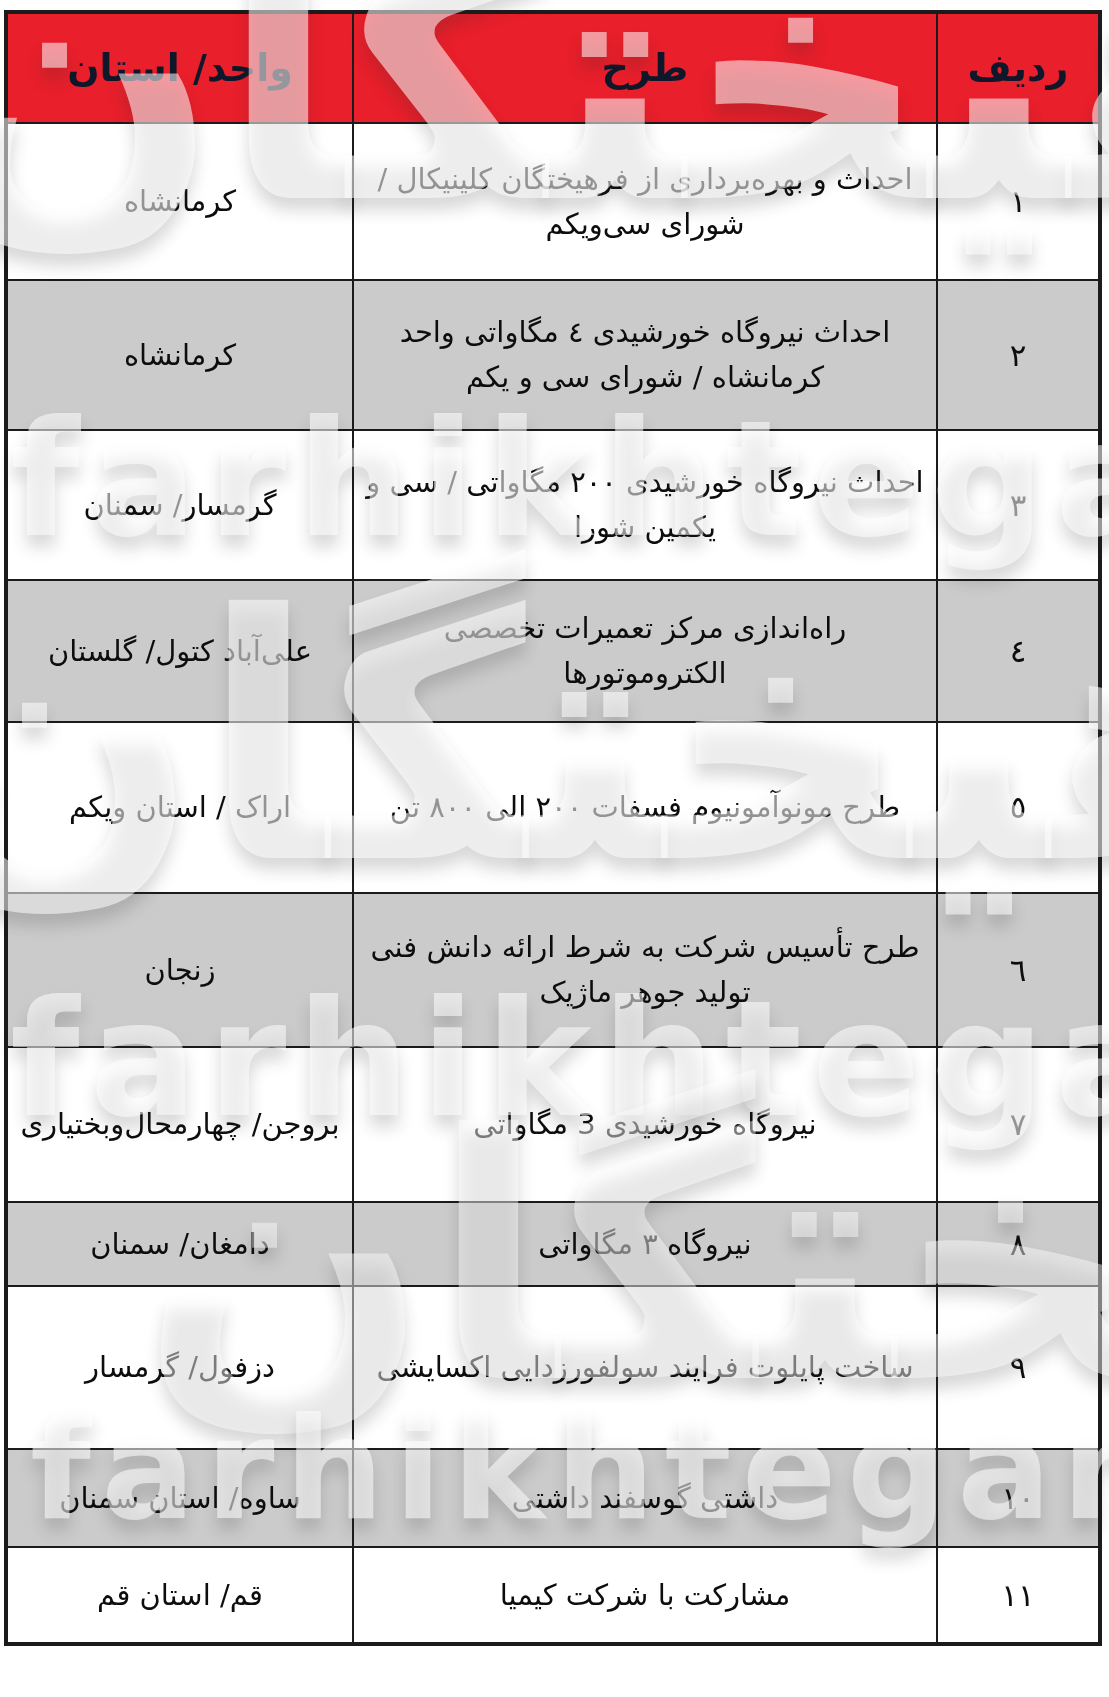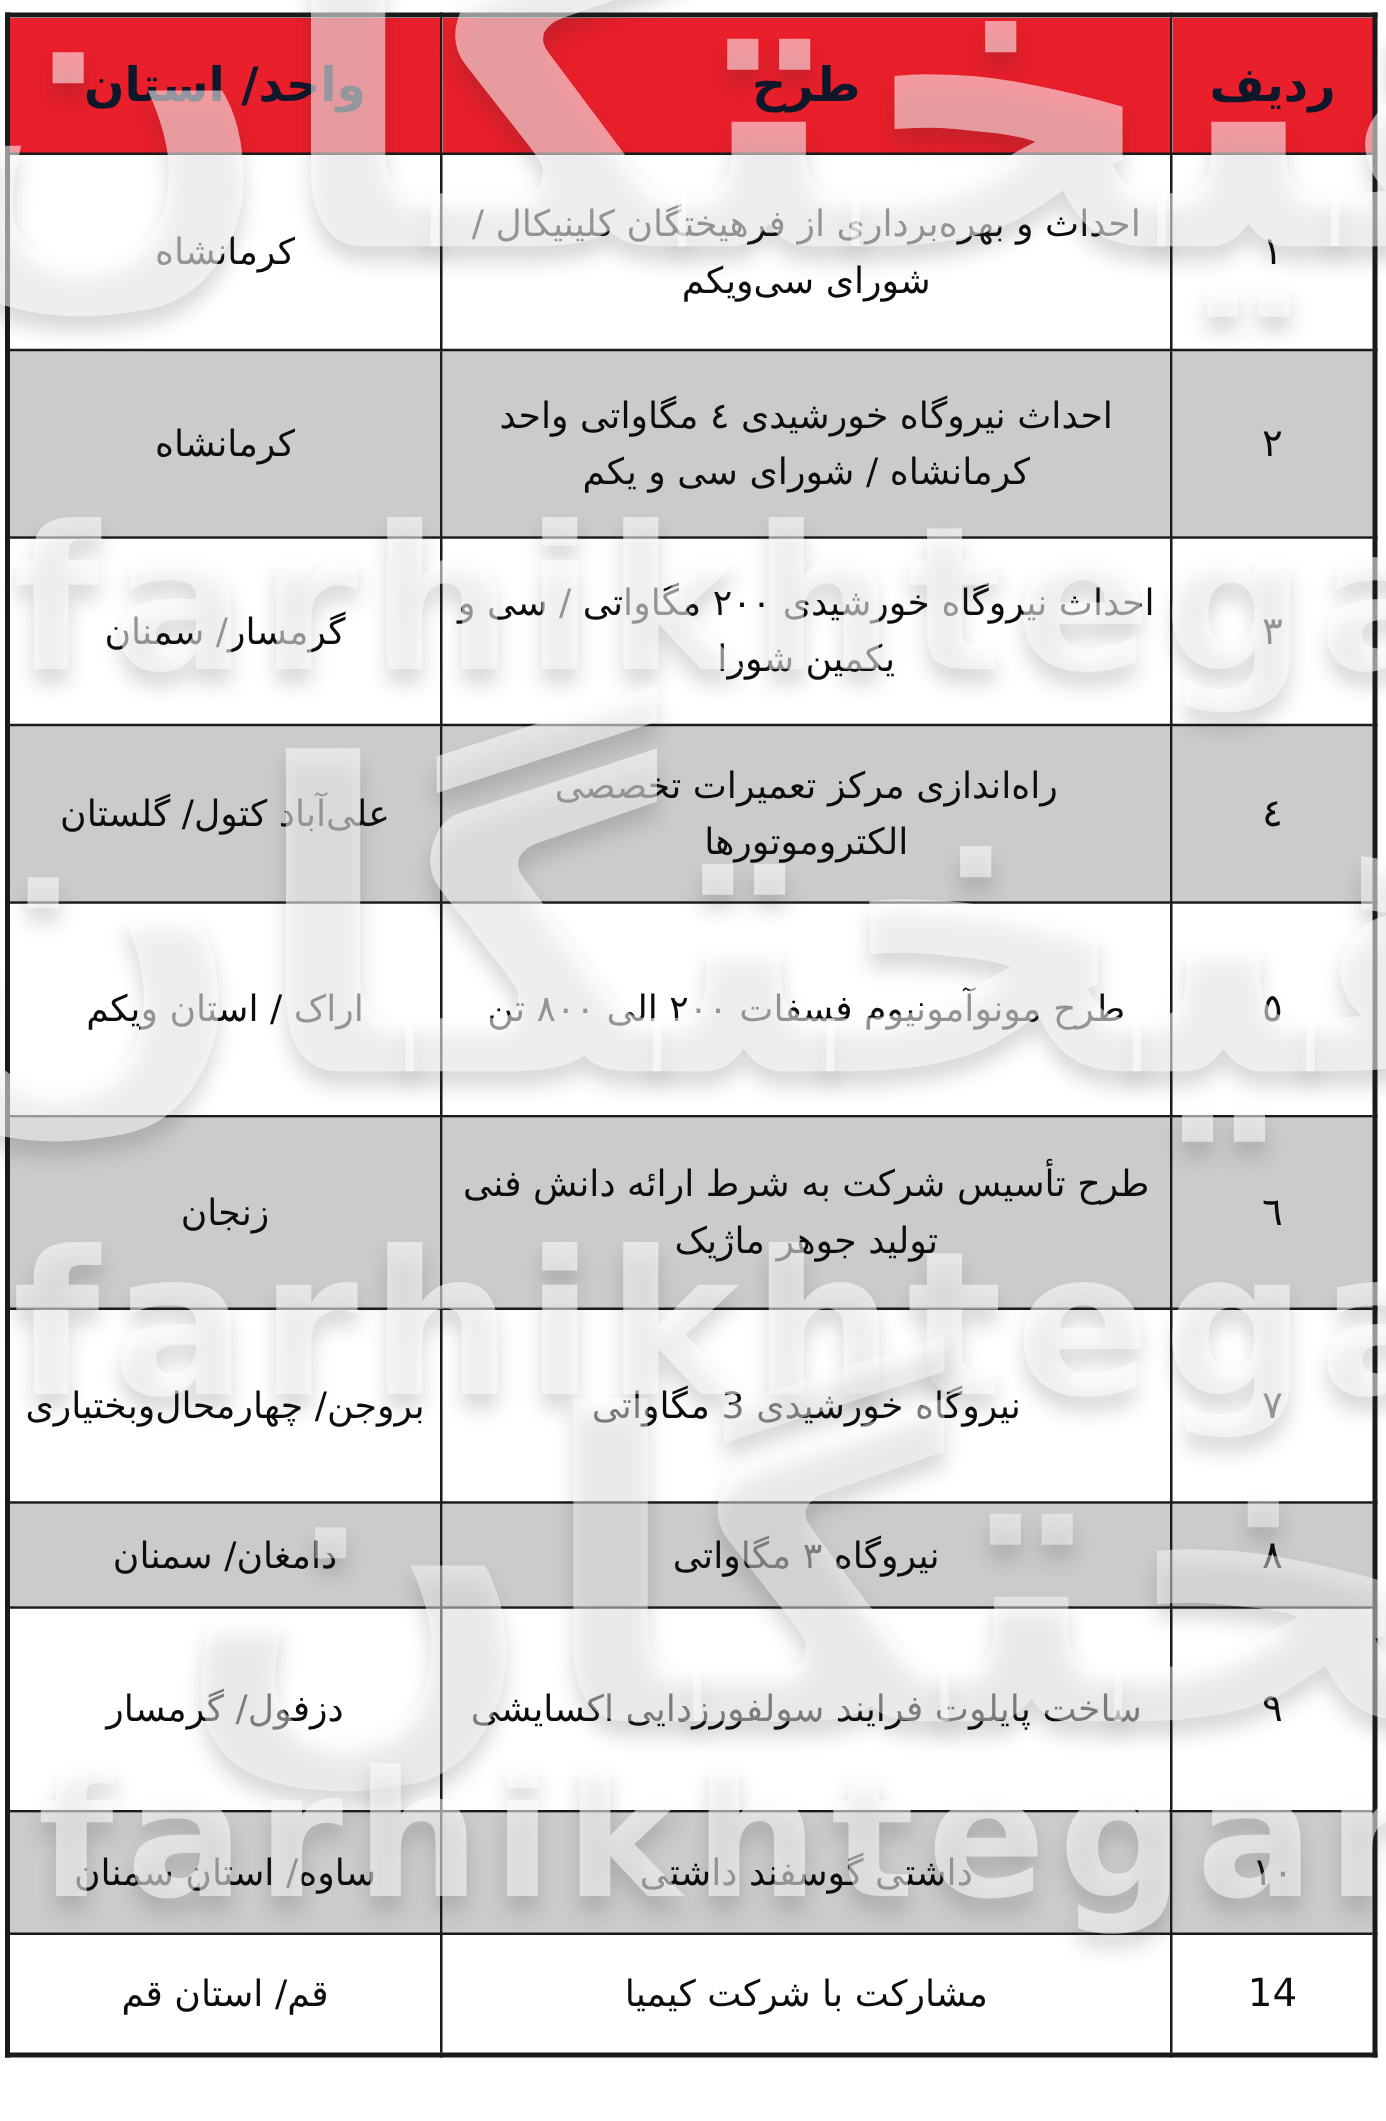--- a/index.html
+++ b/index.html
@@ -140,21 +140,21 @@
           <td class="cell-no">٩</td>
           <td class="cell-plan">ساخت پایلوت فرایند سولفورزدایی اکسایشی</td>
           <td class="cell-unit">دزفول/ گرمسار</td>
         </tr>
         <tr class="data-row alt" style="height: 98px;">
           <td class="cell-no">١٠</td>
           <td class="cell-plan">داشتی گوسفند داشتی</td>
           <td class="cell-unit">ساوه/ استان سمنان</td>
         </tr>
         <tr class="data-row" style="height: 97px;">
-          <td class="cell-no">14</td>
+          <td class="cell-no">١١</td>
           <td class="cell-plan">مشارکت با شرکت کیمیا</td>
           <td class="cell-unit">قم/ استان قم</td>
         </tr>
       </tbody>
   </table>
 
   <div class="watermark-layer">
     <div class="wm wm-fa wm1">فرهیختگان</div>
     <div class="wm wm-en wm2">farhikhtegan</div>
     <div class="wm wm-fa wm3">فرهیختگان</div>

